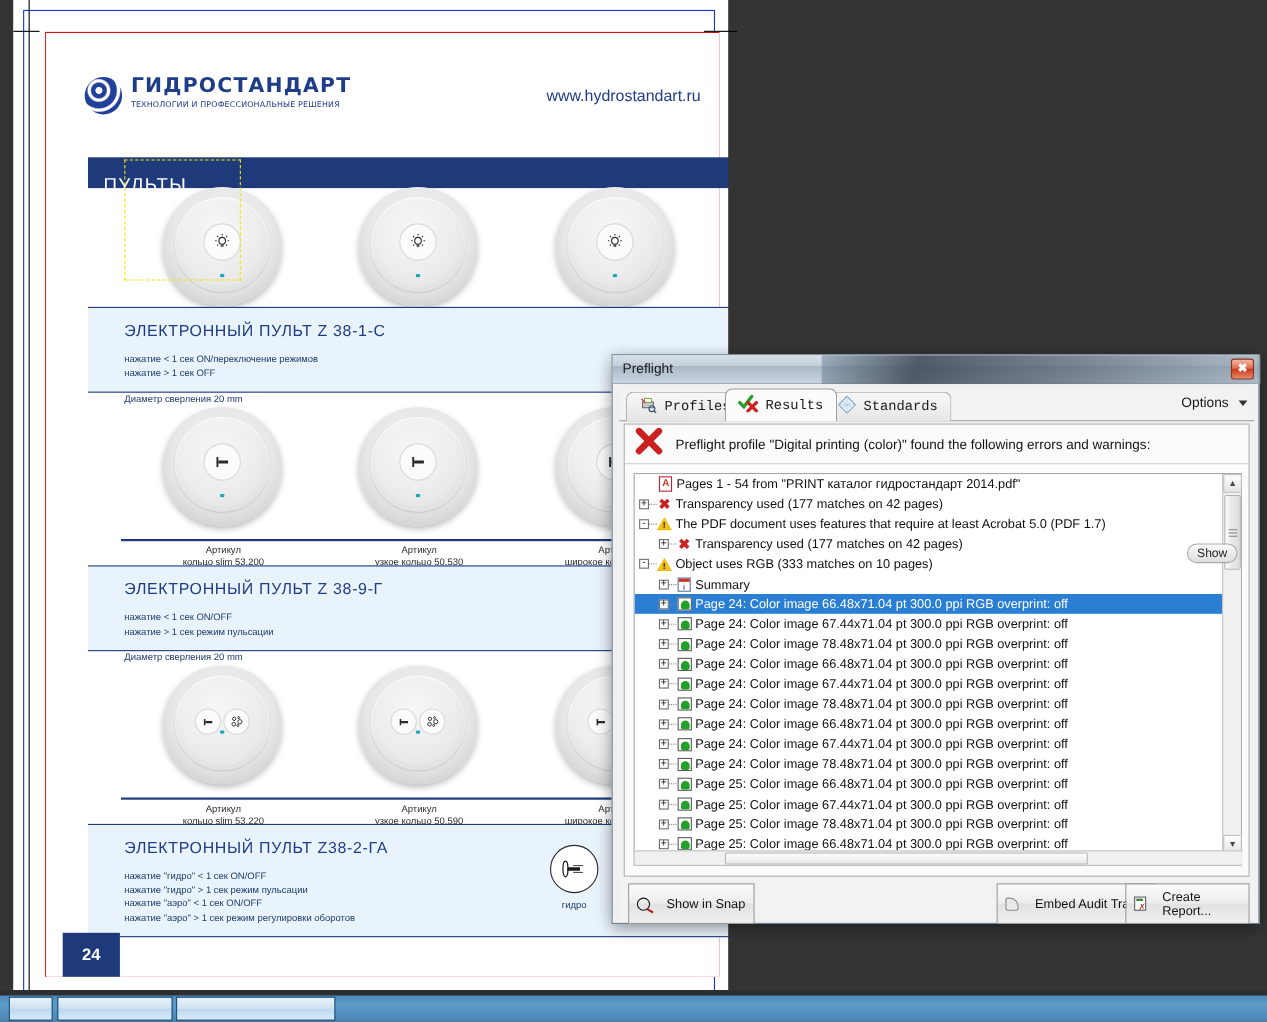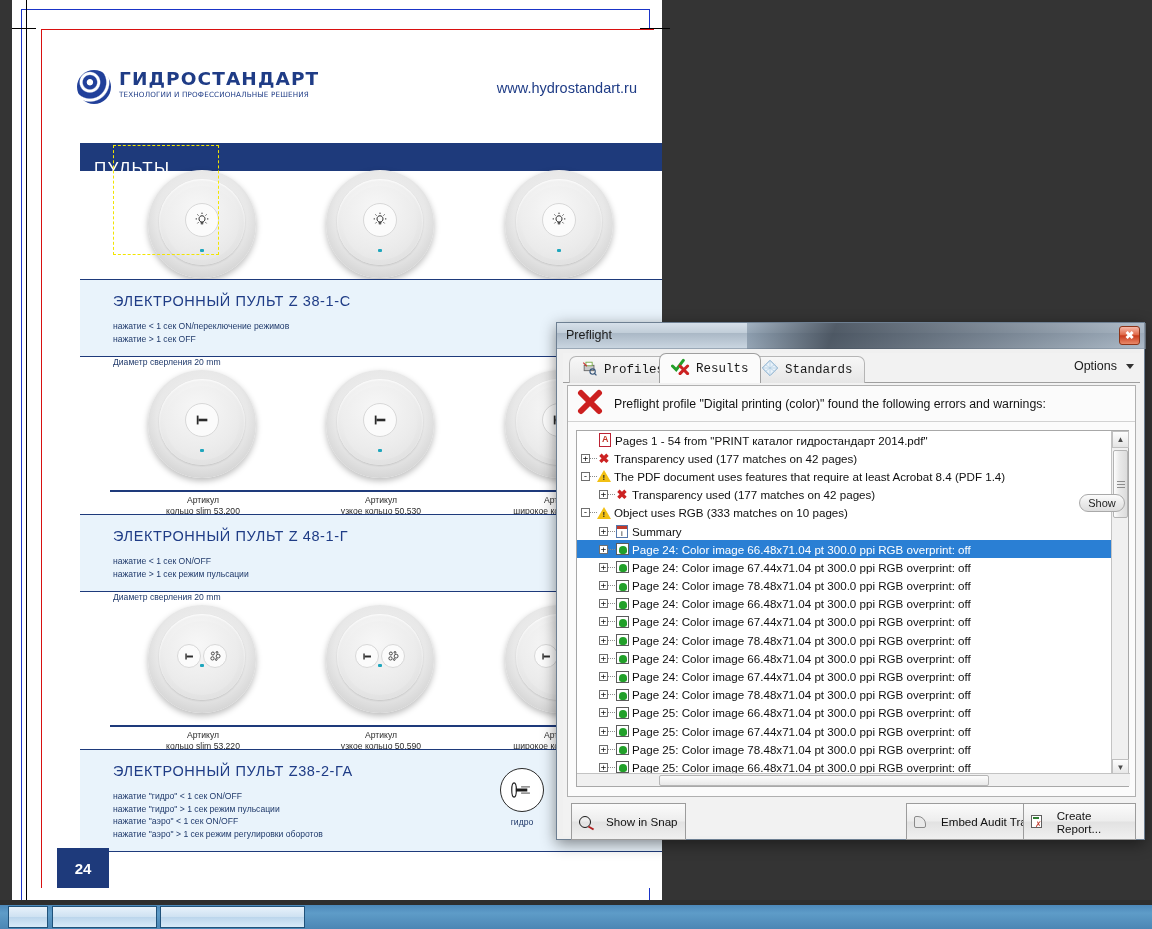--- a/index.html
+++ b/index.html
@@ -442,21 +442,21 @@
           <div>Артикул</div>
           <div>узкое кольцо 50.530</div>
         </div>
         <div class="art-label" style="left:390px; top:125px;">
           <div>Артикул</div>
           <div>широкое кольцо 53.070</div>
         </div>
       </div>
 
       <div class="desc-box" style="top:484px; height:78px;">
-        <div class="desc-title">ЭЛЕКТРОННЫЙ ПУЛЬТ Z 48-1-Г</div>
+        <div class="desc-title">ЭЛЕКТРОННЫЙ ПУЛЬТ Z 38-9-Г</div>
         <div class="desc-lines">
           <div>нажатие &lt; 1 сек ON/OFF</div>
           <div>нажатие &gt; 1 сек режим пульсации</div>
         </div>
         <div class="desc-diam">Диаметр сверления 20 mm</div>
       </div>
 
       <div class="prod-row" style="top:575px;">
         <div class="knob-wrap" style="left:68px; top:0px;">
           <div class="knob">
@@ -687,21 +687,21 @@
                 </span>
                 <span style="padding-left:3px">Transparency used (177 matches on 42 pages)</span>
               </div>
               <div class="tree-row">
                 <span style="width:4px;flex:none"></span>
                 <span class="expander">-</span>
                 <span class="dotted"></span>
                 <span class="ti">
                   <span class="ic-warn"></span>
                 </span>
-                <span style="padding-left:3px">The PDF document uses features that require at least Acrobat 8.4 (PDF 1.4)</span>
+                <span style="padding-left:3px">The PDF document uses features that require at least Acrobat 5.0 (PDF 1.7)</span>
               </div>
               <div class="tree-row">
                 <span style="width:22px;flex:none"></span>
                 <span class="expander">+</span>
                 <span class="dotted"></span>
                 <span class="ti">
                   <span class="ic-err">✖</span>
                 </span>
                 <span style="padding-left:3px">Transparency used (177 matches on 42 pages)</span>
               </div>

